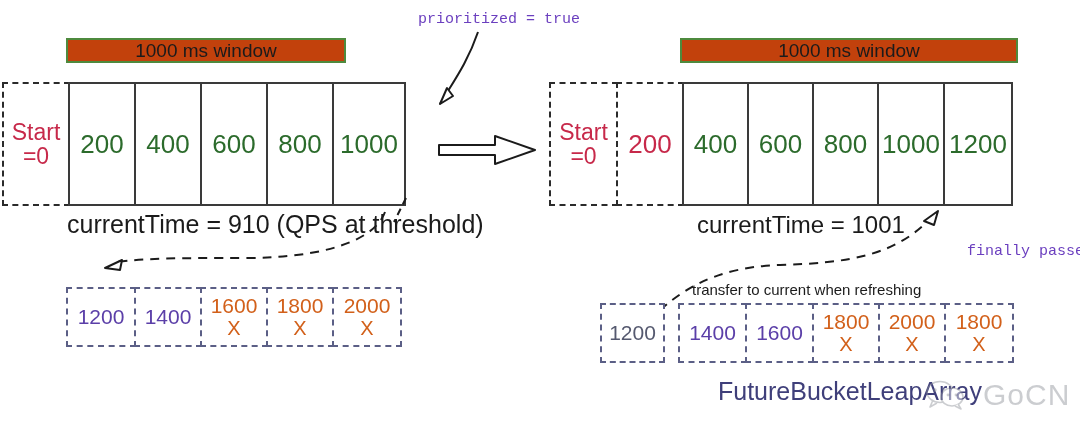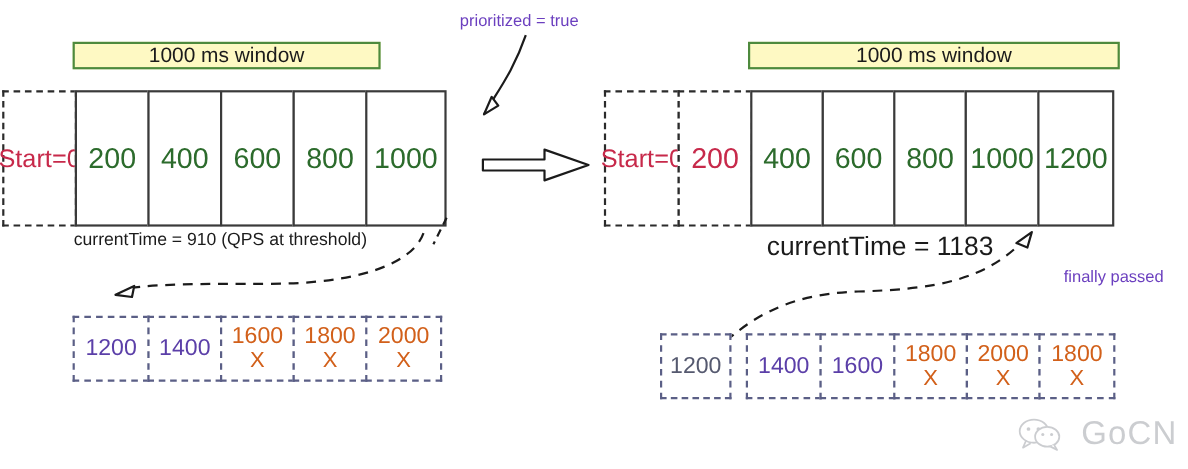--- a/index.html
+++ b/index.html
@@ -13,21 +13,21 @@
     height: 426px;
     background: #ffffff;
     font-family: "Liberation Sans", sans-serif;
     overflow: hidden;
   }
   .abs { position: absolute; }
 
   
   .window-box {
     border: 2px solid #4e8a3d;
-    background: #fef9c3;
+    background: #c2410c;
     display: flex;
     align-items: center;
     justify-content: center;
     color: #1b1b1b;
     font-size: 19px;
     box-sizing: border-box;
   }
 
   
   .row { display: flex; align-items: stretch; box-sizing: border-box; }
@@ -48,21 +48,21 @@
   }
   .cell.solid:first-child { margin-left: 0; }
   .cell.dashed {
     border: 2px dashed #2b2b2b;
     margin-left: -2px;
     color: #c7294a;
   }
   .cell.dashed:first-child { margin-left: 0; }
 
   .start-cell {
-    flex-direction: row;
+    flex-direction: column;
     line-height: 1.05;
     font-size: 23px;
     color: #c7294a;
   }
 
   
   .fgroup { display: flex; align-items: stretch; box-sizing: border-box; }
   .fcell {
     border: 2px dashed #5b5f86;
     margin-left: -2px;
@@ -77,23 +77,23 @@
     color: #5b3fa8;
   }
   .fcell:first-child { margin-left: 0; }
   .fcell.expired { color: #d2601a; }
   .fcell.plain { color: #55596f; }
   .fcell .x { font-size: 20px; }
 
   
   .label { color: #1b1b1b; white-space: nowrap; }
   .t-sm  { font-size: 15px; }
-  .t-md  { font-size: 16px; }
+  .t-md  { font-size: 25px; }
   .t-lg  { font-size: 24px; }
-  .purple { color: #6b3fbf; }
+  .purple { color: #6b3fbf; font-family: Liberation Mono, monospace; }
   .navy   { color: #3f3f7a; }
   .center-x { text-align: center; }
 
   
   .watermark {
     display: flex;
     align-items: center;
     gap: 18px;
     opacity: 0.45;
     margin-top: 20px;
@@ -202,29 +202,30 @@
       <span>800</span>
     </div>
     <div class="cell solid" style="width:68px;">
       <span>1000</span>
     </div>
     <div class="cell solid" style="width:70px;">
       <span>1200</span>
     </div>
   </div>
 
-  <div class="abs label t-lg" style="left:697px; top:211px;">currentTime = 1183</div>
+  <div class="abs label t-lg" style="left:697px; top:211px;">currentTime = 1001</div>
 
   <div class="abs label t-sm purple" style="left:967px; top:243px;">finally passed</div>
 
   <svg class="abs" style="left:630px; top:205px;" width="330" height="110">
     <path d="M 30 105 C 48 90, 80 62, 150 60 C 220 58, 265 50, 300 14" stroke="#1b1b1b" stroke-width="2" fill="none" stroke-dasharray="9 7"></path>
     <path d="M 308 6 L 294 16 L 304 20 Z" fill="#ffffff" stroke="#1b1b1b" stroke-width="2" stroke-linejoin="round"></path>
   </svg>
 
+  <div class="abs label t-sm" style="left:692px; top:281px;">transfer to current when refreshing</div>
 
   <div class="abs fgroup" style="left:600px; top:303px; height:60px;">
     <div class="fcell plain" style="width:65px;">
       <span>1200</span>
     </div>
   </div>
 
   <div class="abs fgroup" style="left:678px; top:303px; height:60px;">
     <div class="fcell" style="width:69px;">
       <span>1400</span>
@@ -239,20 +240,21 @@
     <div class="fcell expired" style="width:68px;">
       <span>2000</span>
       <span class="x">X</span>
     </div>
     <div class="fcell expired" style="width:70px;">
       <span>1800</span>
       <span class="x">X</span>
     </div>
   </div>
 
+  <div class="abs label t-md navy center-x" style="left:678px; top:377px; width:344px;">FutureBucketLeapArray</div>
 
   <div class="abs watermark" style="left:925px; top:358px;">
     <svg width="40" height="30" viewBox="0 0 40 30">
       <ellipse cx="15" cy="12" rx="13" ry="10.5" fill="none" stroke="#8e9199" stroke-width="1.6"></ellipse>
       <path d="M 8 20 L 5 27 L 12 23" fill="none" stroke="#8e9199" stroke-width="1.6" stroke-linejoin="round"></path>
       <circle cx="10" cy="10" r="1.7" fill="#8e9199"></circle>
       <circle cx="19" cy="10" r="1.7" fill="#8e9199"></circle>
       <ellipse cx="27" cy="17" rx="11" ry="9" fill="#ffffff" stroke="#8e9199" stroke-width="1.6"></ellipse>
       <path d="M 33 24 L 36 29 L 30 26" fill="#ffffff" stroke="#8e9199" stroke-width="1.6" stroke-linejoin="round"></path>
       <circle cx="23" cy="15" r="1.4" fill="#8e9199"></circle>

